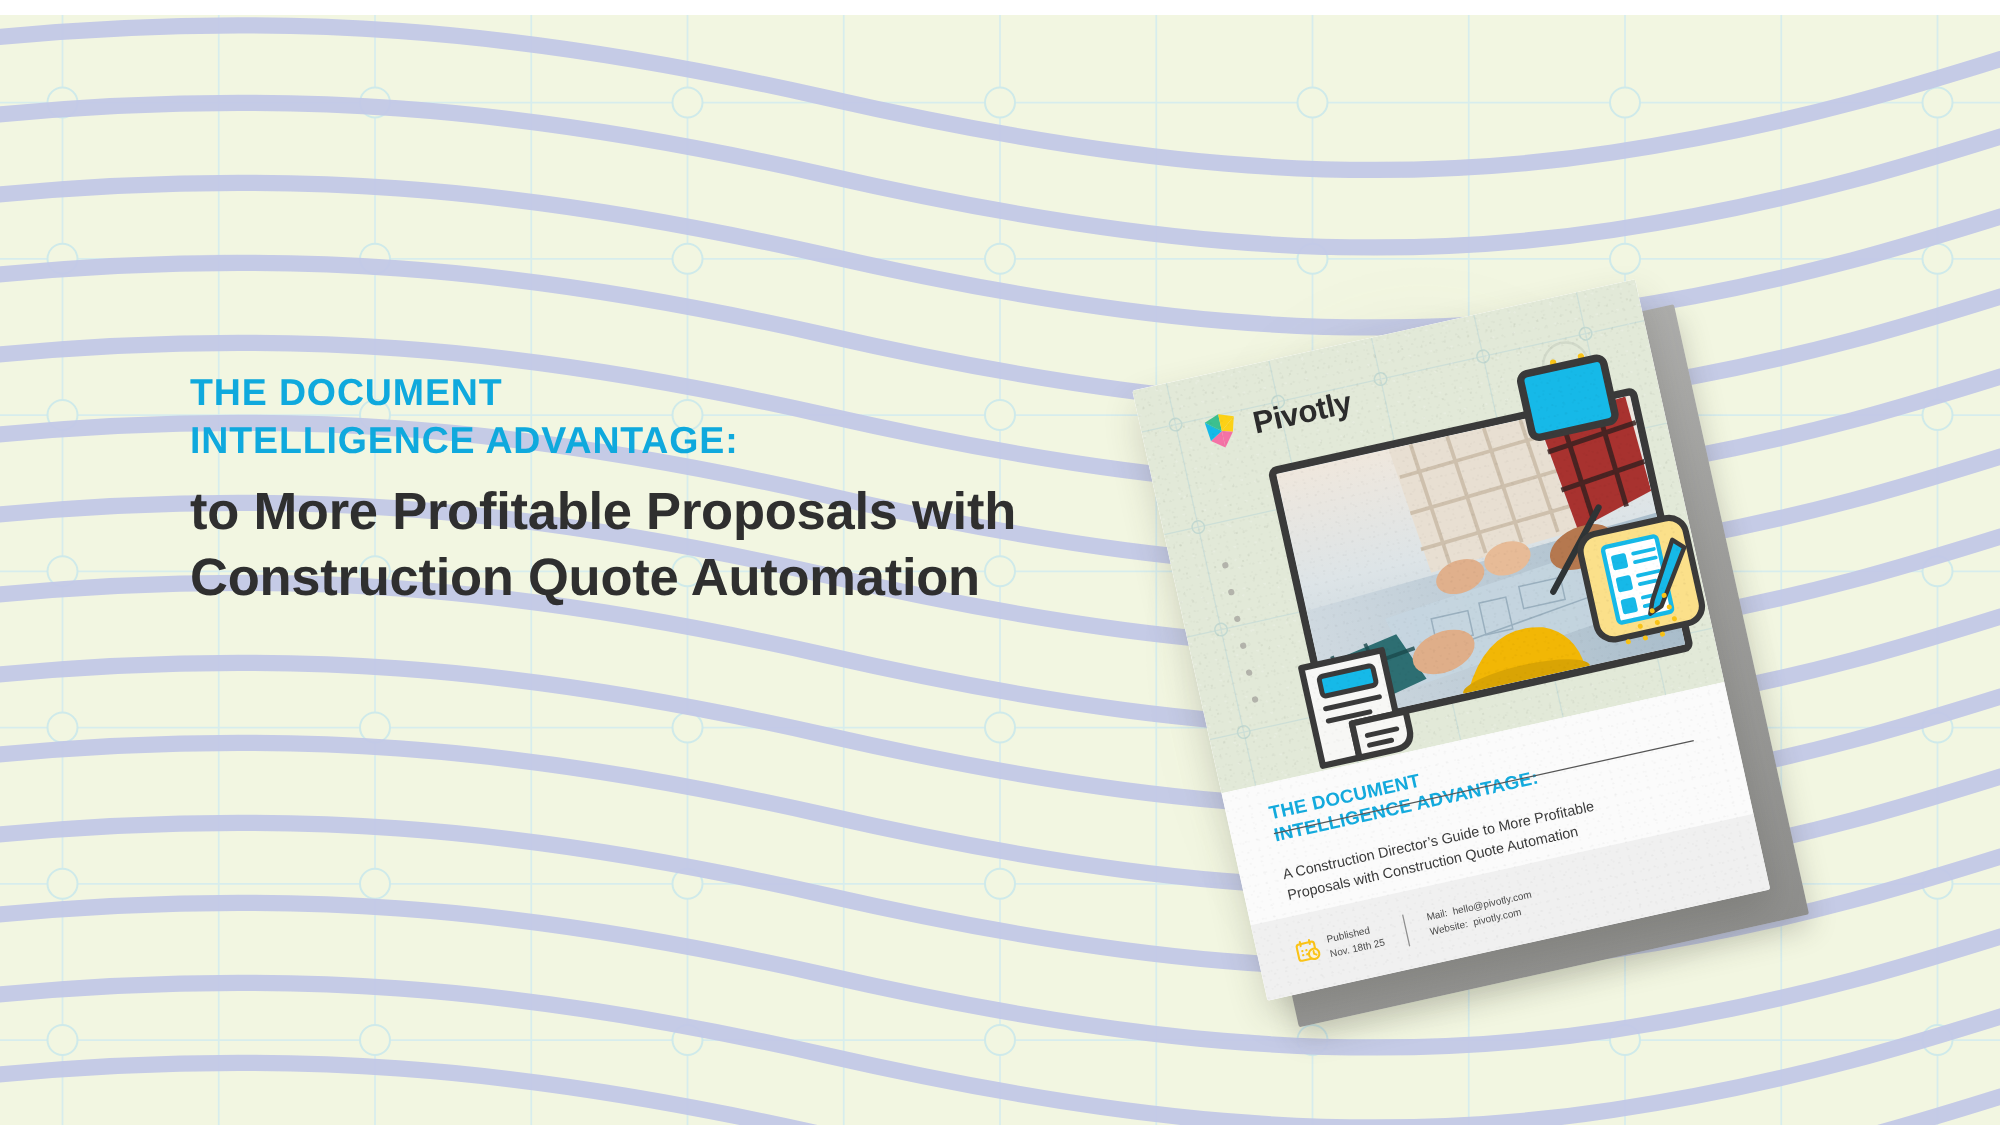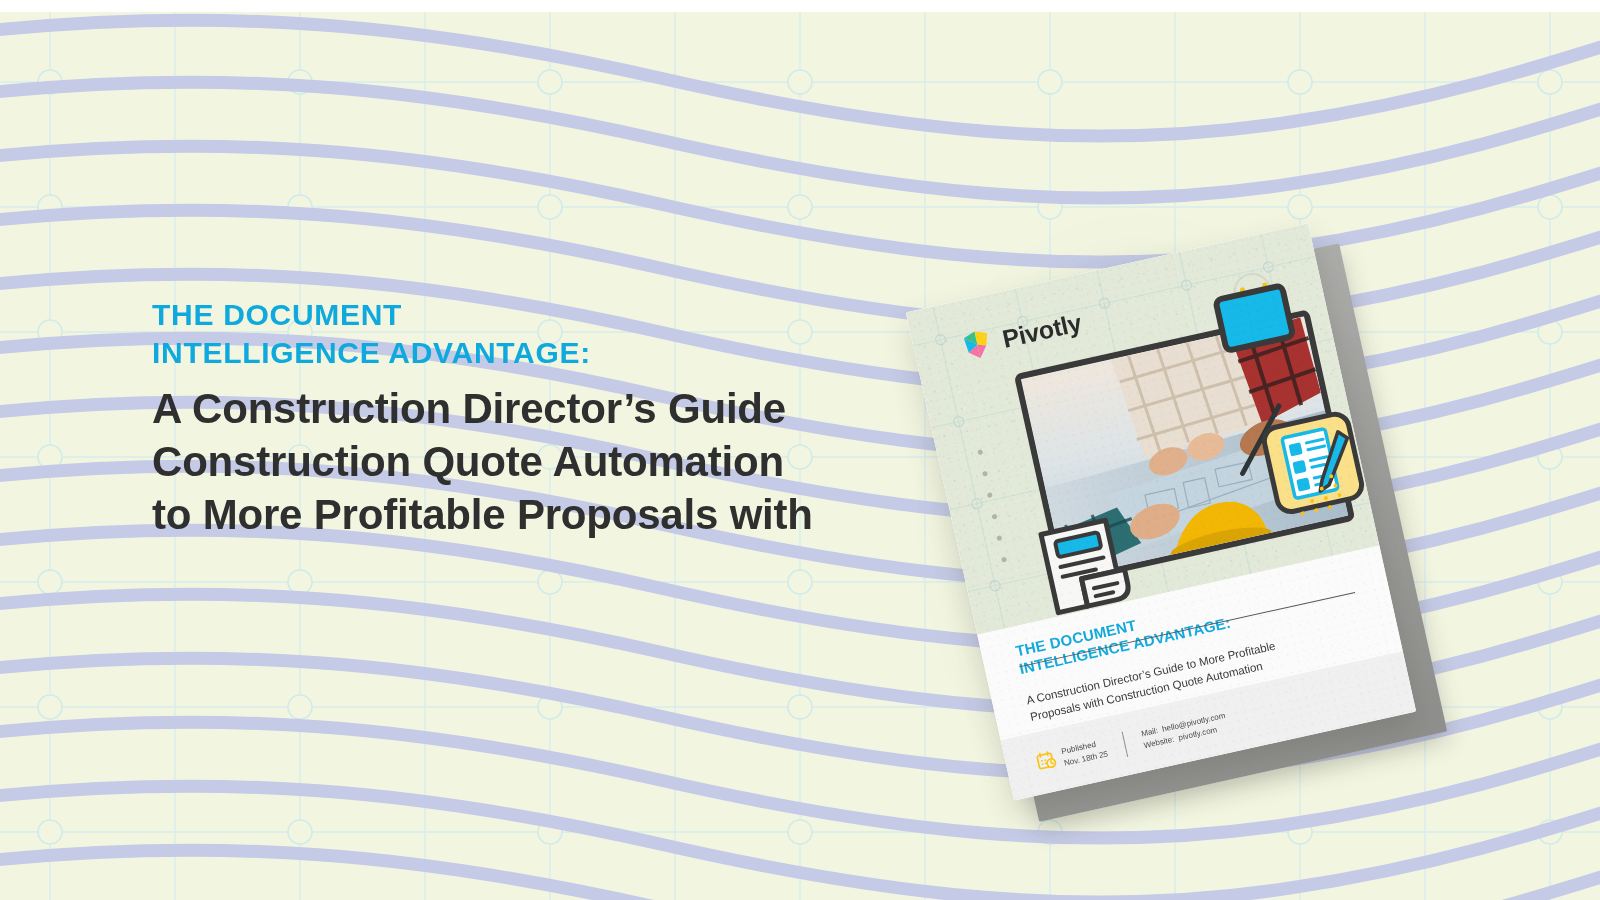--- a/index.html
+++ b/index.html
@@ -431,23 +431,22 @@
       <use href="#w" y="918"></use>
     </g>
   </svg>
 
   <div class="headline-block">
     <h2 class="eyebrow">
       <span class="eyebrow-line">THE DOCUMENT</span>
       <span class="eyebrow-line">INTELLIGENCE ADVANTAGE:</span>
     </h2>
     <h1 class="headline">
-      <span class="headline-line">A Construction Director’s Guide</span>
+      <span class="headline-line">to More Profitable Proposals with</span>
       <span class="headline-line">Construction Quote Automation</span>
-      <span class="headline-line">to More Profitable Proposals with</span>
     </h1>
   </div>
 
   <div class="book-wrap">
 
     <div class="book-shadow"></div>
     <div class="back-page"></div>
 
     <div class="cover">
 

